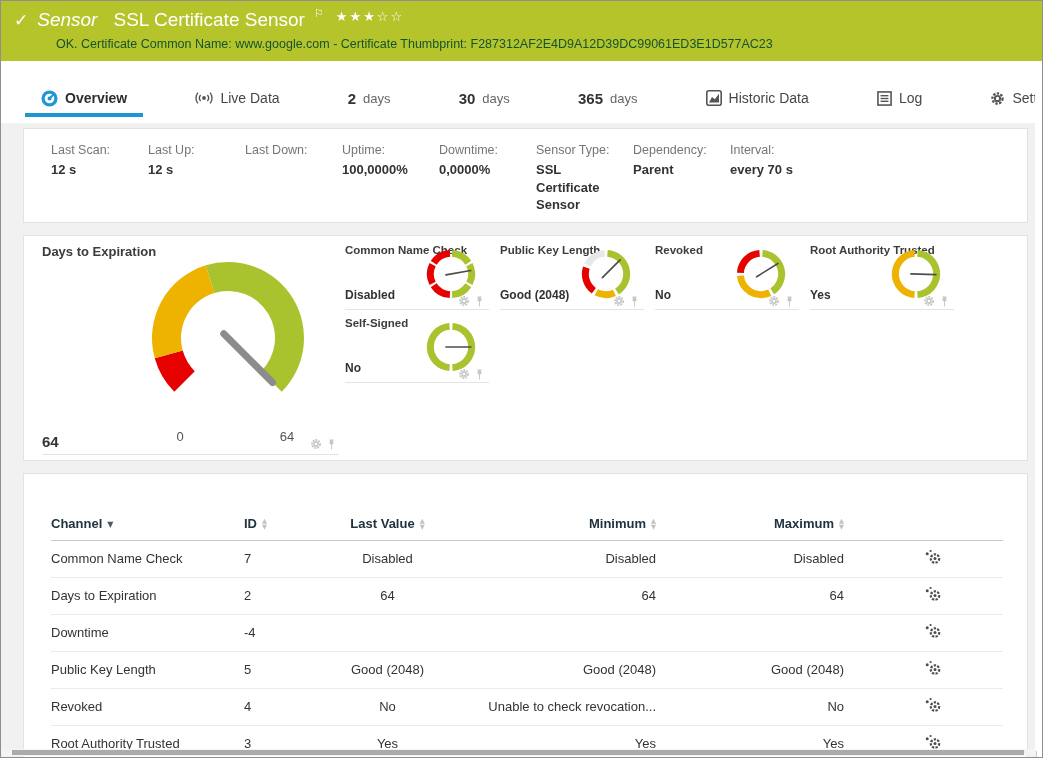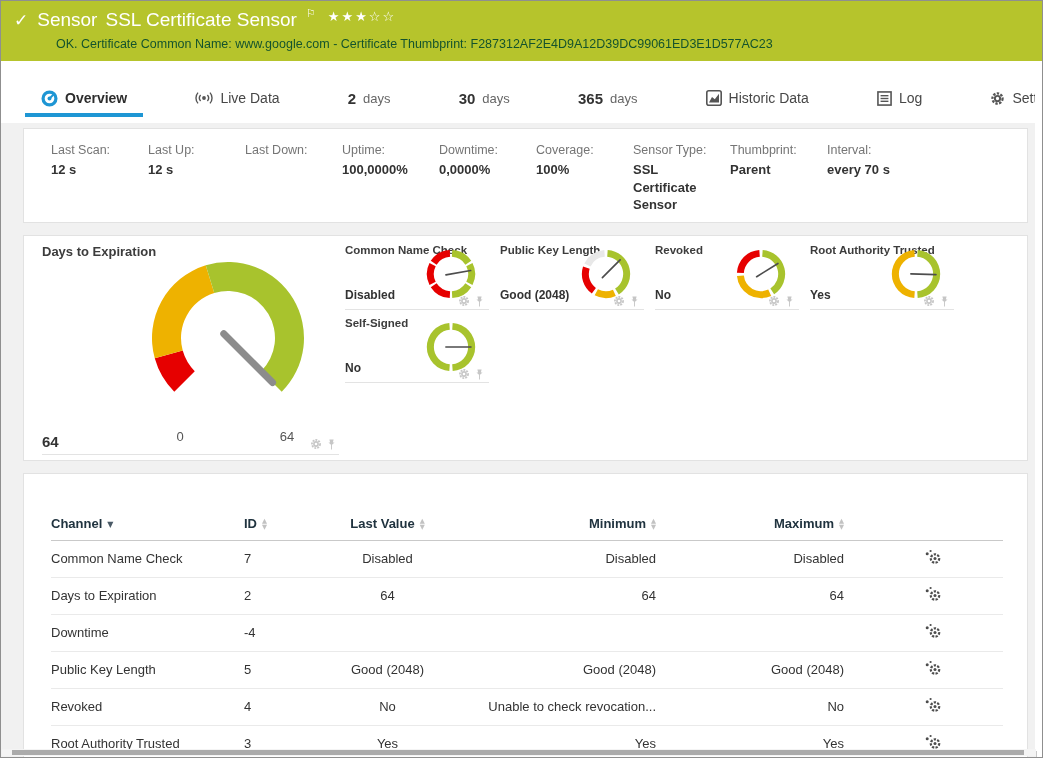--- a/index.html
+++ b/index.html
@@ -4,21 +4,21 @@
 <style>
   * { margin:0; padding:0; box-sizing:border-box; }
   html,body { width:1043px; height:758px; }
   body { font-family:"Liberation Sans","DejaVu Sans",sans-serif; font-size:13px; color:#333; background:#fff; }
   .page { position:relative; width:1043px; height:758px; border:1px solid #8f8f8f; overflow:hidden; background:#fff; }
 
   
   .hdr { height:60px; background:var(--c-green,#b6c42c); padding:8px 0 0 13px; }
   .hdr-r1 { display:flex; align-items:center; color:#fff; }
   .hdr-check { font-family:"DejaVu Sans",sans-serif; font-size:17px; font-weight:bold; margin-right:9px; }
-  .hdr-kind { font-size:19px; margin-right:8px; }
+  .hdr-kind { font-style:italic; font-size:19px; margin-right:16px; }
   .hdr-title { font-size:19px; }
   .hdr-flag { font-family:"DejaVu Sans",sans-serif; font-size:11px; margin-left:9px; transform:translateY(-7px); cursor:pointer; }
   .hdr-stars { font-family:"DejaVu Sans",sans-serif; font-size:13px; letter-spacing:2px; margin-left:12px; transform:translateY(-4px); cursor:pointer; }
   .hdr-r2 { color:#14532d; font-size:12.5px; padding:6px 0 0 42px; white-space:nowrap; }
 
   
   .content { position:absolute; top:72px; left:0; width:1036px; height:690px; background:#fff; border-right:1px solid #c9c9c9; overflow:hidden; }
   .vstrip { position:absolute; top:60px; right:0; width:7px; height:690px; background:#fff; }
   .hscroll { position:absolute; left:1px; bottom:1px; width:1034px; height:7px; background:#f4f4f4; }
   .hscroll-thumb { position:absolute; left:10px; top:1px; height:5px; width:1012px; background:#ababab; }
@@ -162,29 +162,25 @@
             </div>
             <div>
               <div class="info-label">Uptime:</div>
               <div class="info-value">100,0000%</div>
             </div>
             <div>
               <div class="info-label">Downtime:</div>
               <div class="info-value">0,0000%</div>
             </div>
             <div>
-              <div class="info-label">Coverage:</div>
-              <div class="info-value">100%</div>
-            </div>
-            <div>
               <div class="info-label">Sensor Type:</div>
               <div class="info-value">SSL Certificate Sensor</div>
             </div>
             <div>
-              <div class="info-label">Thumbprint:</div>
+              <div class="info-label">Dependency:</div>
               <div class="info-value">Parent</div>
             </div>
             <div>
               <div class="info-label">Interval:</div>
               <div class="info-value">every 70 s</div>
             </div>
           </div>
       </section>
 
       <section class="card gauges-card">

